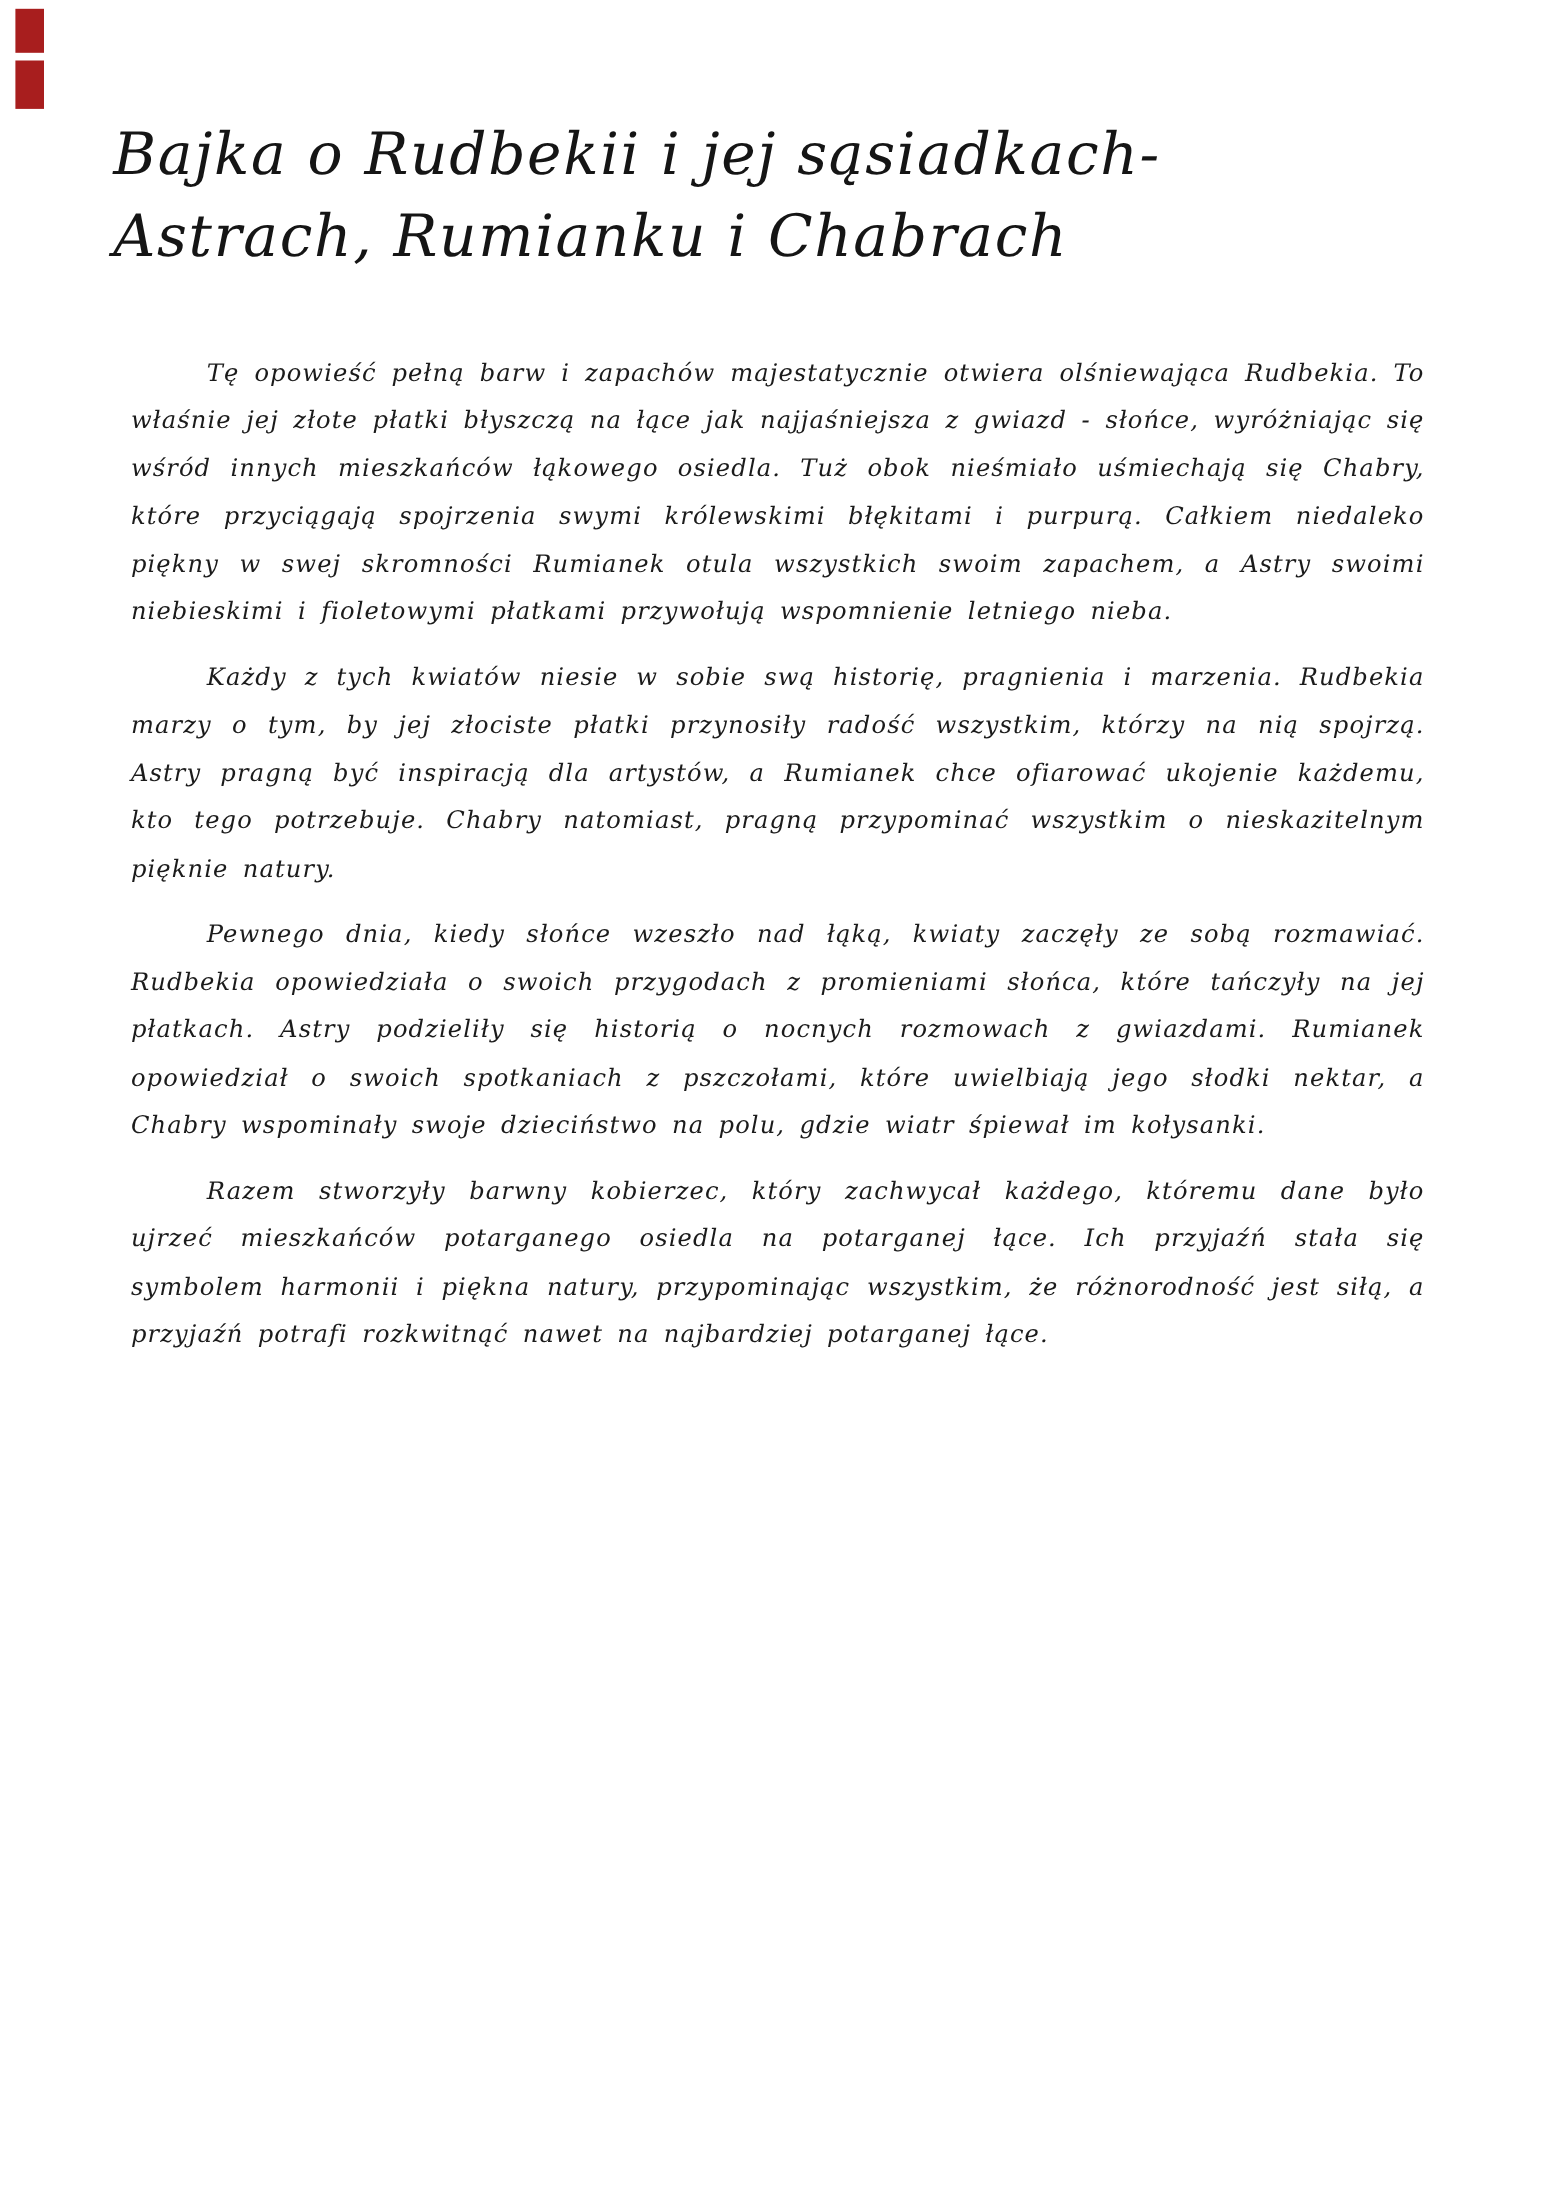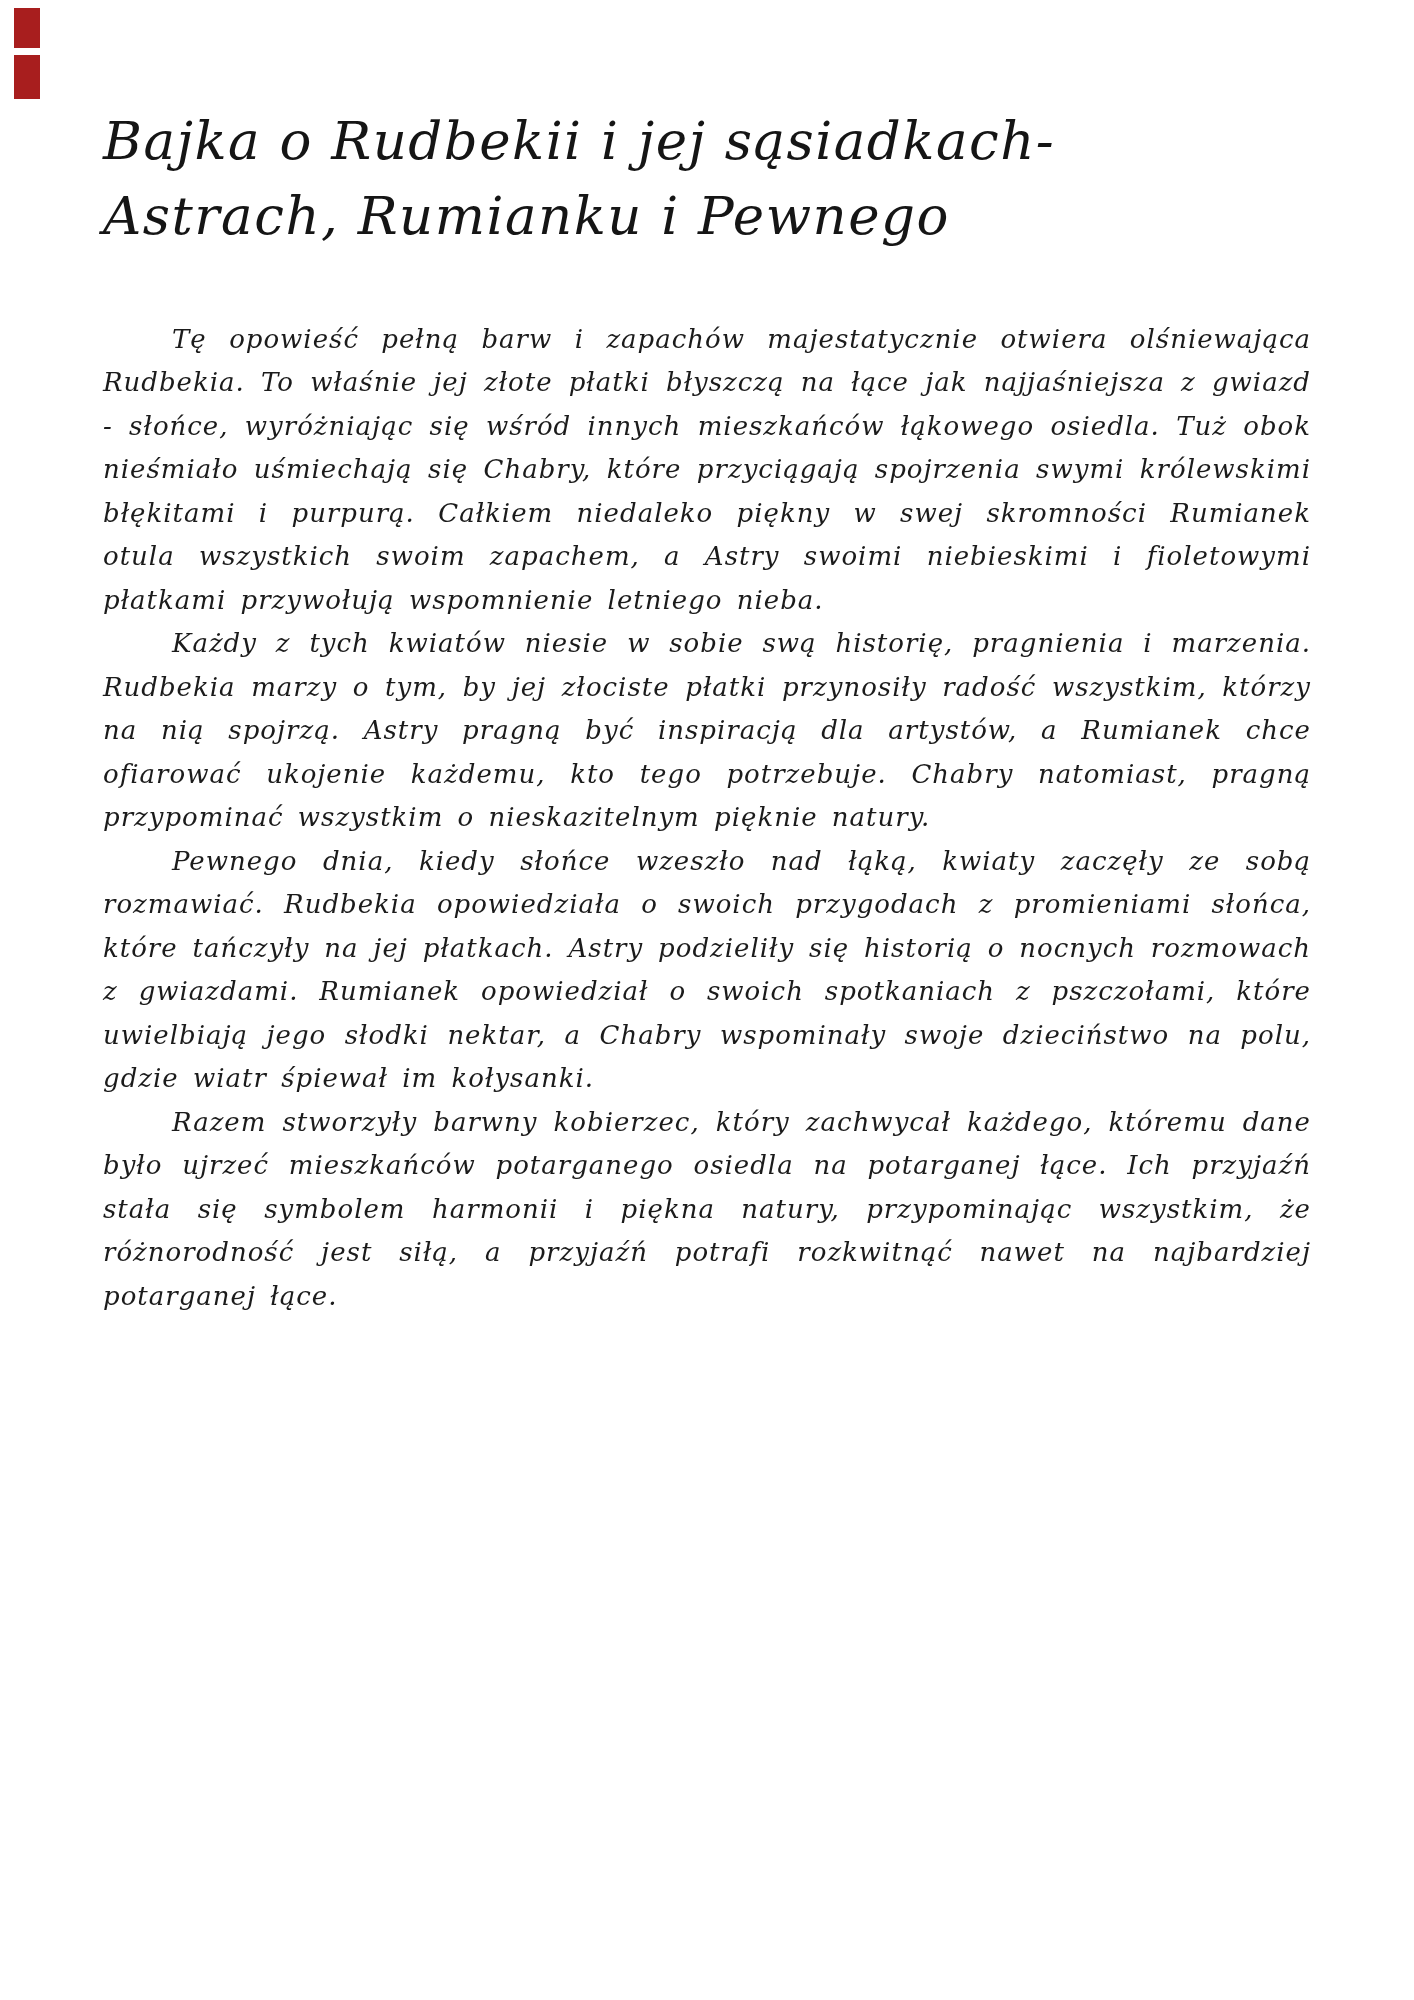--- a/index.html
+++ b/index.html
@@ -44,43 +44,43 @@
     margin: 0 0 64px 0;
     font-weight: 400;
     font-size: 53px;
     line-height: 1.42;
     text-align: left;
     letter-spacing: 1.5px;
     color: #151515;
   }
   .title-line { display: block; }
   .body-text p {
-    margin: 0;
-    font-size: 26px;
+    margin: 16px;
+    font-size: 22px;
     line-height: 43.5px;
     text-align: justify;
     text-indent: 69px;
     letter-spacing: 1px;
     word-spacing: 5px;
     color: #1b1b1b;
   }
 </style>
 </head>
 <body>
 
 <div class="page">
 
   <div class="corner-marks">
     <div class="mark mark-top"></div>
     <div class="mark mark-bottom"></div>
   </div>
 
   <h1 class="title">
     <span class="title-line">Bajka o Rudbekii i jej sąsiadkach-</span>
-    <span class="title-line">Astrach, Rumianku i Pewnego</span>
+    <span class="title-line">Astrach, Rumianku i Chabrach</span>
   </h1>
 
   <div class="body-text">
     <p>Tę opowieść pełną barw i zapachów majestatycznie otwiera olśniewająca Rudbekia. To właśnie jej złote płatki błyszczą na łące jak najjaśniejsza z gwiazd - słońce, wyróżniając się wśród innych mieszkańców łąkowego osiedla. Tuż obok nieśmiało uśmiechają się Chabry, które przyciągają spojrzenia swymi królewskimi błękitami i purpurą. Całkiem niedaleko piękny w swej skromności Rumianek otula wszystkich swoim zapachem, a Astry swoimi niebieskimi i fioletowymi płatkami przywołują wspomnienie letniego nieba.</p>
     <p>Każdy z tych kwiatów niesie w sobie swą historię, pragnienia i marzenia. Rudbekia marzy o tym, by jej złociste płatki przynosiły radość wszystkim, którzy na nią spojrzą. Astry pragną być inspiracją dla artystów, a Rumianek chce ofiarować ukojenie każdemu, kto tego potrzebuje. Chabry natomiast, pragną przypominać wszystkim o nieskazitelnym pięknie natury.</p>
     <p>Pewnego dnia, kiedy słońce wzeszło nad łąką, kwiaty zaczęły ze sobą rozmawiać. Rudbekia opowiedziała o swoich przygodach z promieniami słońca, które tańczyły na jej płatkach. Astry podzieliły się historią o nocnych rozmowach z gwiazdami. Rumianek opowiedział o swoich spotkaniach z pszczołami, które uwielbiają jego słodki nektar, a Chabry wspominały swoje dzieciństwo na polu, gdzie wiatr śpiewał im kołysanki.</p>
     <p>Razem stworzyły barwny kobierzec, który zachwycał każdego, któremu dane było ujrzeć mieszkańców potarganego osiedla na potarganej łące. Ich przyjaźń stała się symbolem harmonii i piękna natury, przypominając wszystkim, że różnorodność jest siłą, a przyjaźń potrafi rozkwitnąć nawet na najbardziej potarganej łące.</p>
   </div>
 
 </div>

